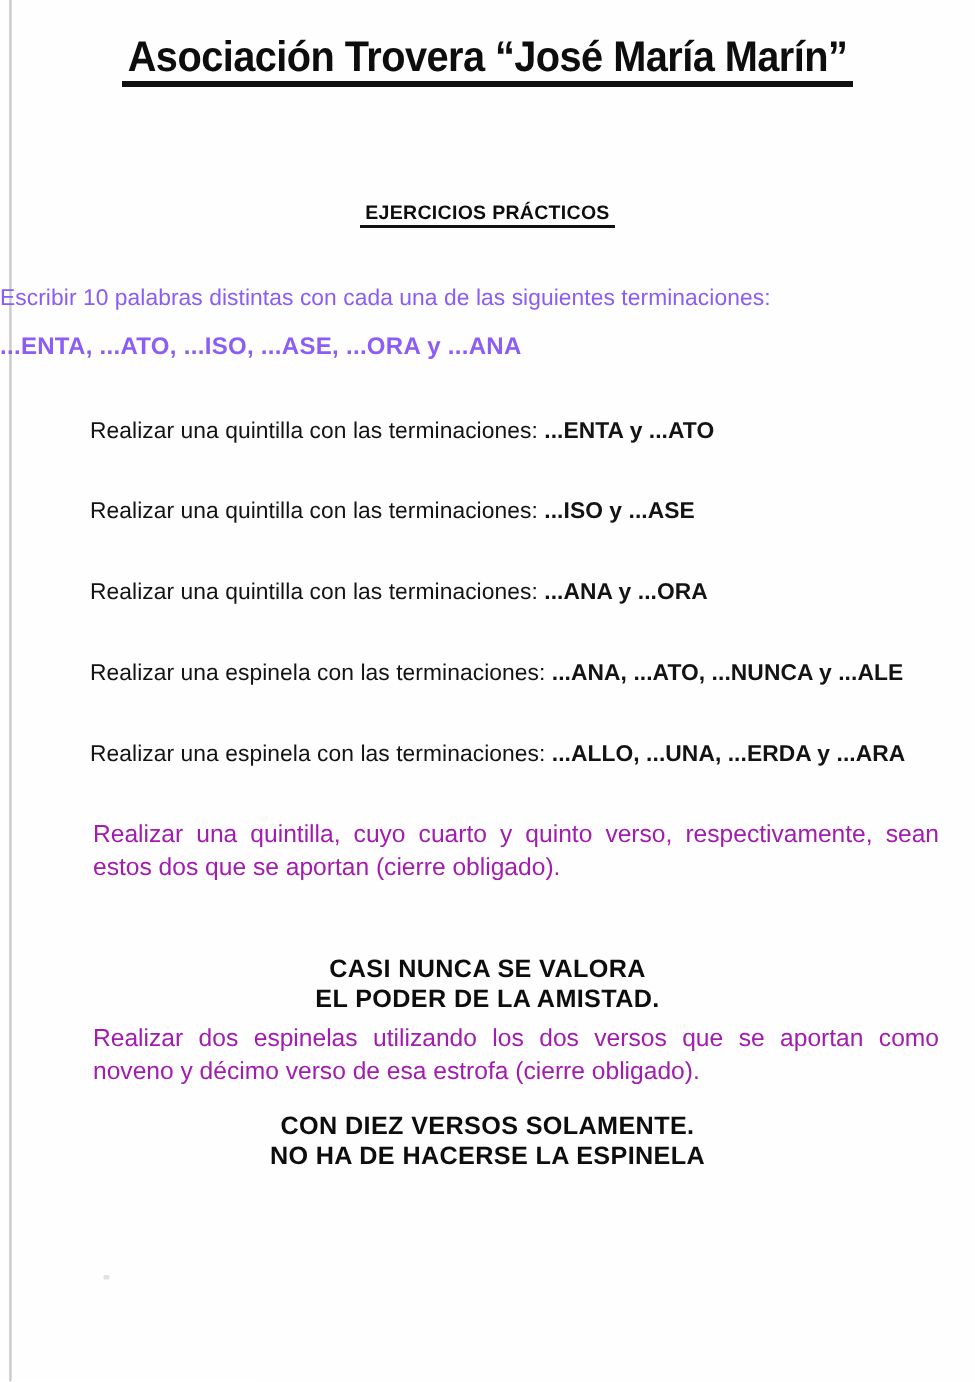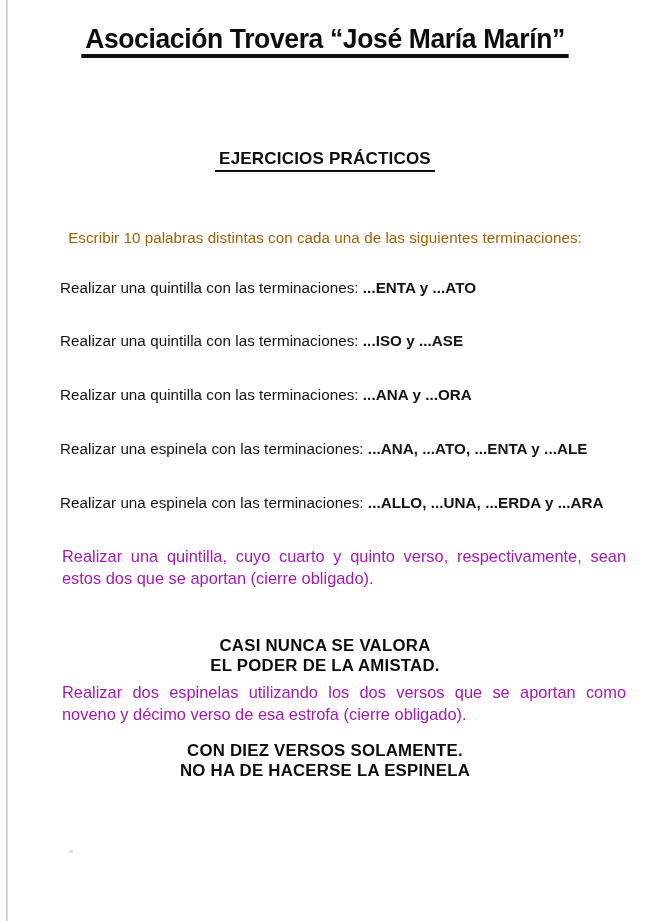--- a/index.html
+++ b/index.html
@@ -76,22 +76,22 @@
     top: 84px;
     font-size: 25px;
     font-weight: bold;
     font-style: italic;
     letter-spacing: 0.4px;
   }
   #title-sub .txt { padding-bottom: 4px; }
   #title-sub .txt::after { height: 3.5px; }
 
   #title-section {
-    top: 149px;
-    font-size: 17px;
+    top: 134px;
+    font-size: 13px;
     font-weight: bold;
     letter-spacing: 0.2px;
     text-decoration: underline;
   }
   #title-section .txt::after { height: 2.5px; }
 
   
   .line {
     position: absolute;
     left: 60px;
@@ -99,23 +99,22 @@
     font-size: 15.2px;
     line-height: 19px;
     color: #131313;
     letter-spacing: 0.05px;
   }
   .line b { font-weight: bold; }
 
   .centered {
     position: absolute;
     width: 650px;
-    text-align: center;
-    color: #a16207;
-    margin-top: 39px;
+    text-align: left;
+    color: #8b5cf6;
   }
 
   #intro-line      { top: 189px; }
   #endings-line    { top: 223px; font-size: 16px; font-weight: bold; letter-spacing: 0.2px; }
 
   #ex1 { top: 278px; }
   #ex2 { top: 331px; }
   #ex3 { top: 385px; }
   #ex4 { top: 439px; }
   #ex5 { top: 493px; }
@@ -159,28 +158,29 @@
     <span class="txt">Asociación Trovera “José María Marín”</span>
   </div>
 
 
   <div class="heading" id="title-section">
     <span class="txt">EJERCICIOS PRÁCTICOS</span>
   </div>
 
   <div class="centered line" id="intro-line" style="left:0;width:650px;">Escribir 10 palabras distintas con cada una de las siguientes terminaciones:</div>
 
+  <div class="centered" id="endings-line">...ENTA, ...ATO, ...ISO, ...ASE, ...ORA y ...ANA</div>
 
   <div class="line" id="ex1"><span>Realizar una quintilla con las terminaciones: </span><b>...ENTA y ...ATO</b></div>
 
   <div class="line" id="ex2"><span>Realizar una quintilla con las terminaciones: </span><b>...ISO y ...ASE</b></div>
 
   <div class="line" id="ex3"><span>Realizar una quintilla con las terminaciones: </span><b>...ANA y ...ORA</b></div>
 
-  <div class="line" id="ex4"><span>Realizar una espinela con las terminaciones: </span><b>...ANA, ...ATO, ...ENTA y ...ALE</b></div>
+  <div class="line" id="ex4"><span>Realizar una espinela con las terminaciones: </span><b>...ANA, ...ATO, ...NUNCA y ...ALE</b></div>
 
   <div class="line" id="ex5"><span>Realizar una espinela con las terminaciones: </span><b>...ALLO, ...UNA, ...ERDA y ...ARA</b></div>
 
   <div class="para" id="para1">Realizar una quintilla, cuyo cuarto y quinto verso, respectivamente, sean estos dos que se aportan (cierre obligado).</div>
 
   <div class="quote" id="quote1">
     <span class="qline">CASI NUNCA SE VALORA</span>
     <span class="qline">EL PODER DE LA AMISTAD.</span>
   </div>
 

